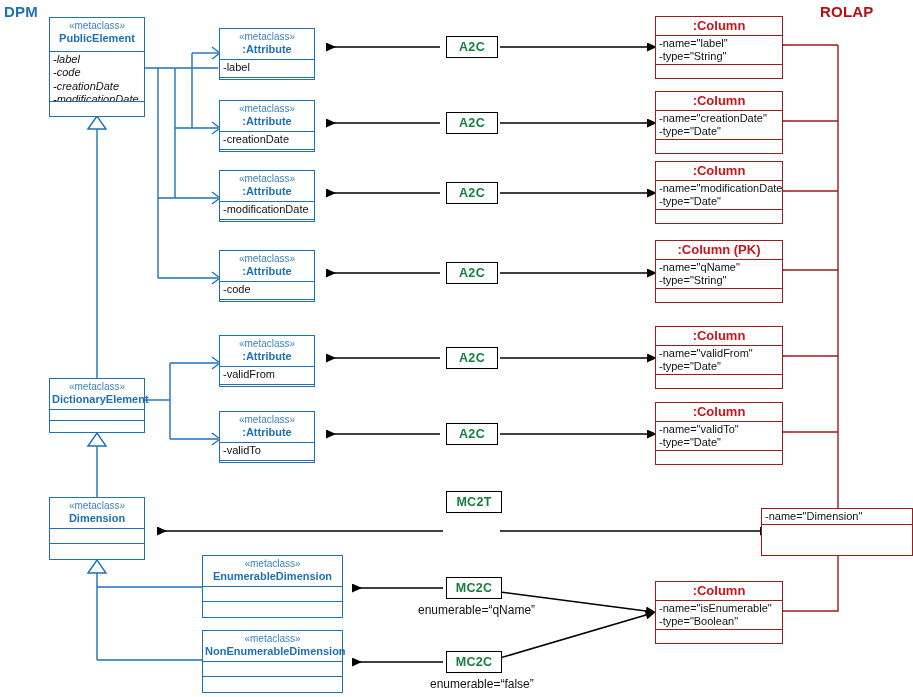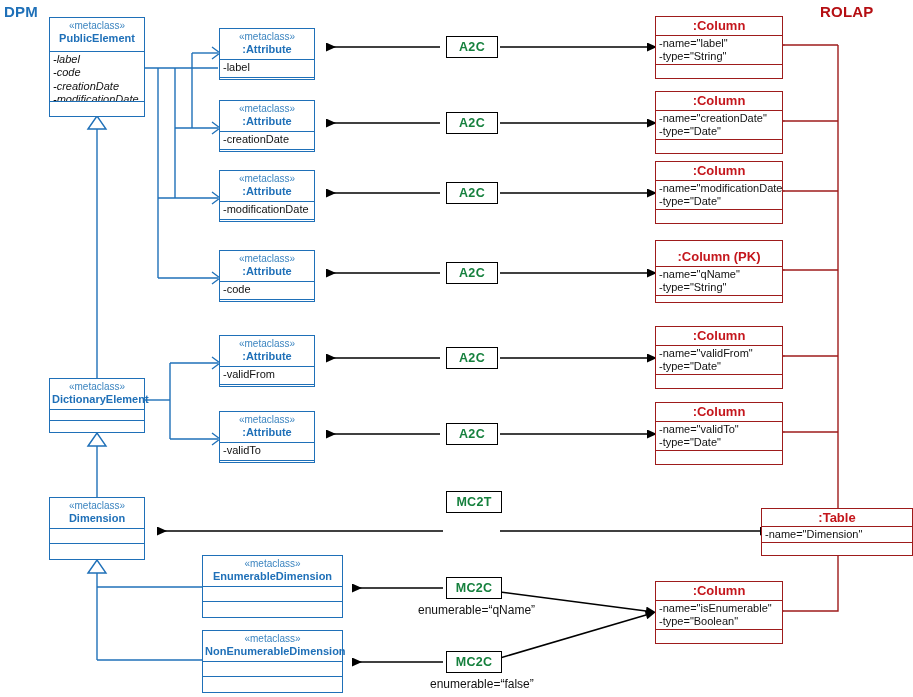--- a/index.html
+++ b/index.html
@@ -371,21 +371,21 @@
       <span class="nm">:Column</span>
     </div>
     <div class="comp" style="height:29px;">
       <span class="ln">-name="modificationDate"</span>
       <span class="ln">-type="Date"</span>
     </div>
     <div class="comp empty last"></div>
   </div>
 
   <div class="uml red" style="left:655px; top:240px; width:128px; height:63px;">
-    <div class="hdr" style="height:19px;margin-top:7px;">
+    <div class="hdr" style="height:19px;">
       <span class="nm">:Column (PK)</span>
     </div>
     <div class="comp" style="height:29px;">
       <span class="ln">-name="qName"</span>
       <span class="ln">-type="String"</span>
     </div>
     <div class="comp empty last"></div>
   </div>
 
   <div class="uml red" style="left:655px; top:326px; width:128px; height:63px;">
@@ -404,23 +404,20 @@
       <span class="nm">:Column</span>
     </div>
     <div class="comp" style="height:29px;">
       <span class="ln">-name="validTo"</span>
       <span class="ln">-type="Date"</span>
     </div>
     <div class="comp empty last"></div>
   </div>
 
   <div class="uml red" style="left:761px; top:508px; width:152px; height:48px;">
-    <div class="hdr" style="height:18px;">
-      <span class="nm">:Table</span>
-    </div>
     <div class="comp" style="height:16px;">
       <span class="ln">-name="Dimension"</span>
     </div>
     <div class="comp empty last"></div>
   </div>
 
   <div class="uml red" style="left:655px; top:581px; width:128px; height:63px;">
     <div class="hdr" style="height:19px;">
       <span class="nm">:Column</span>
     </div>

